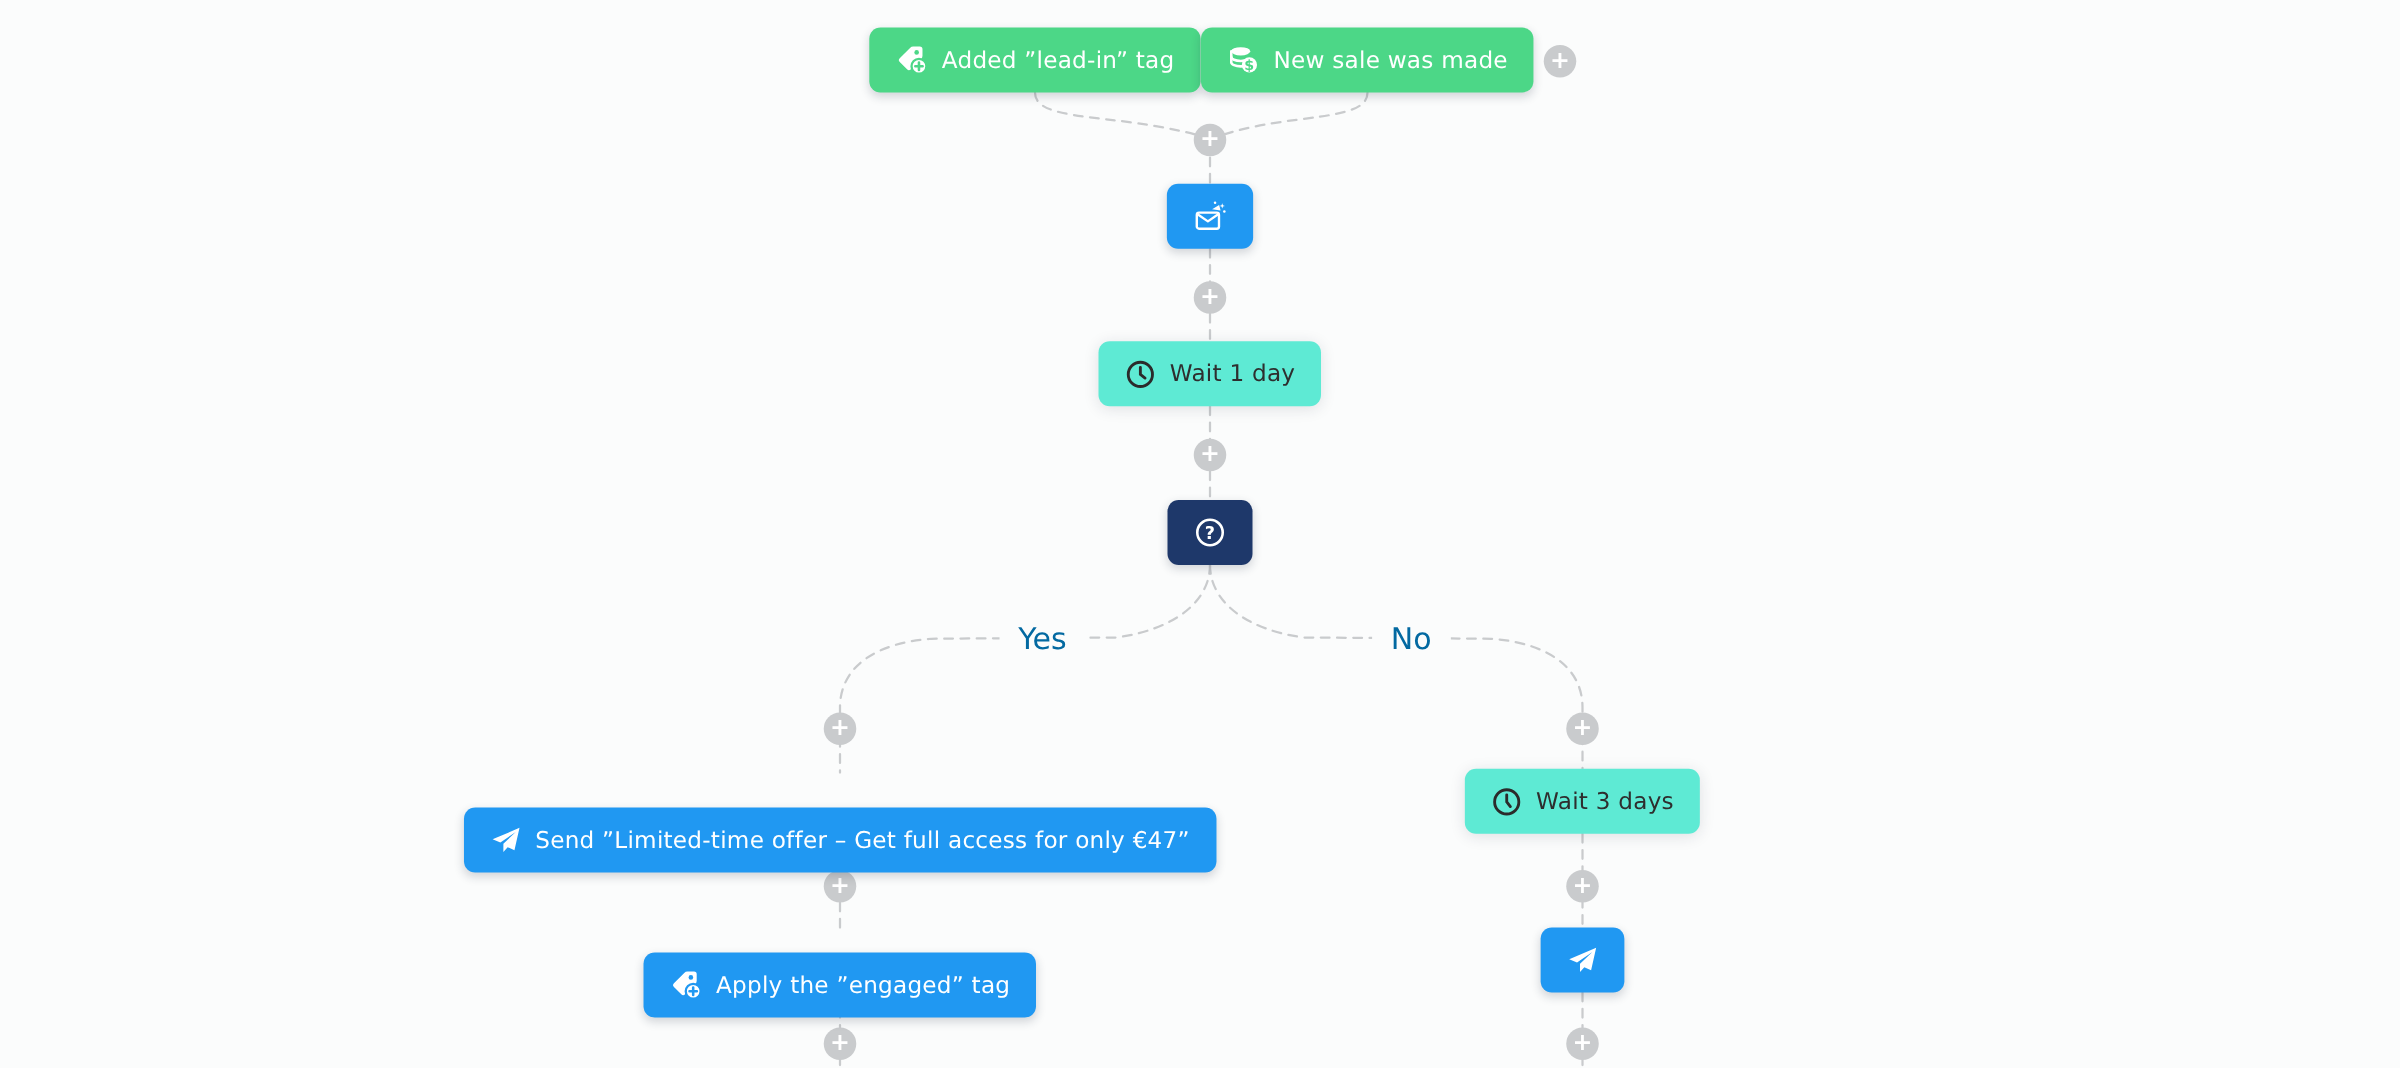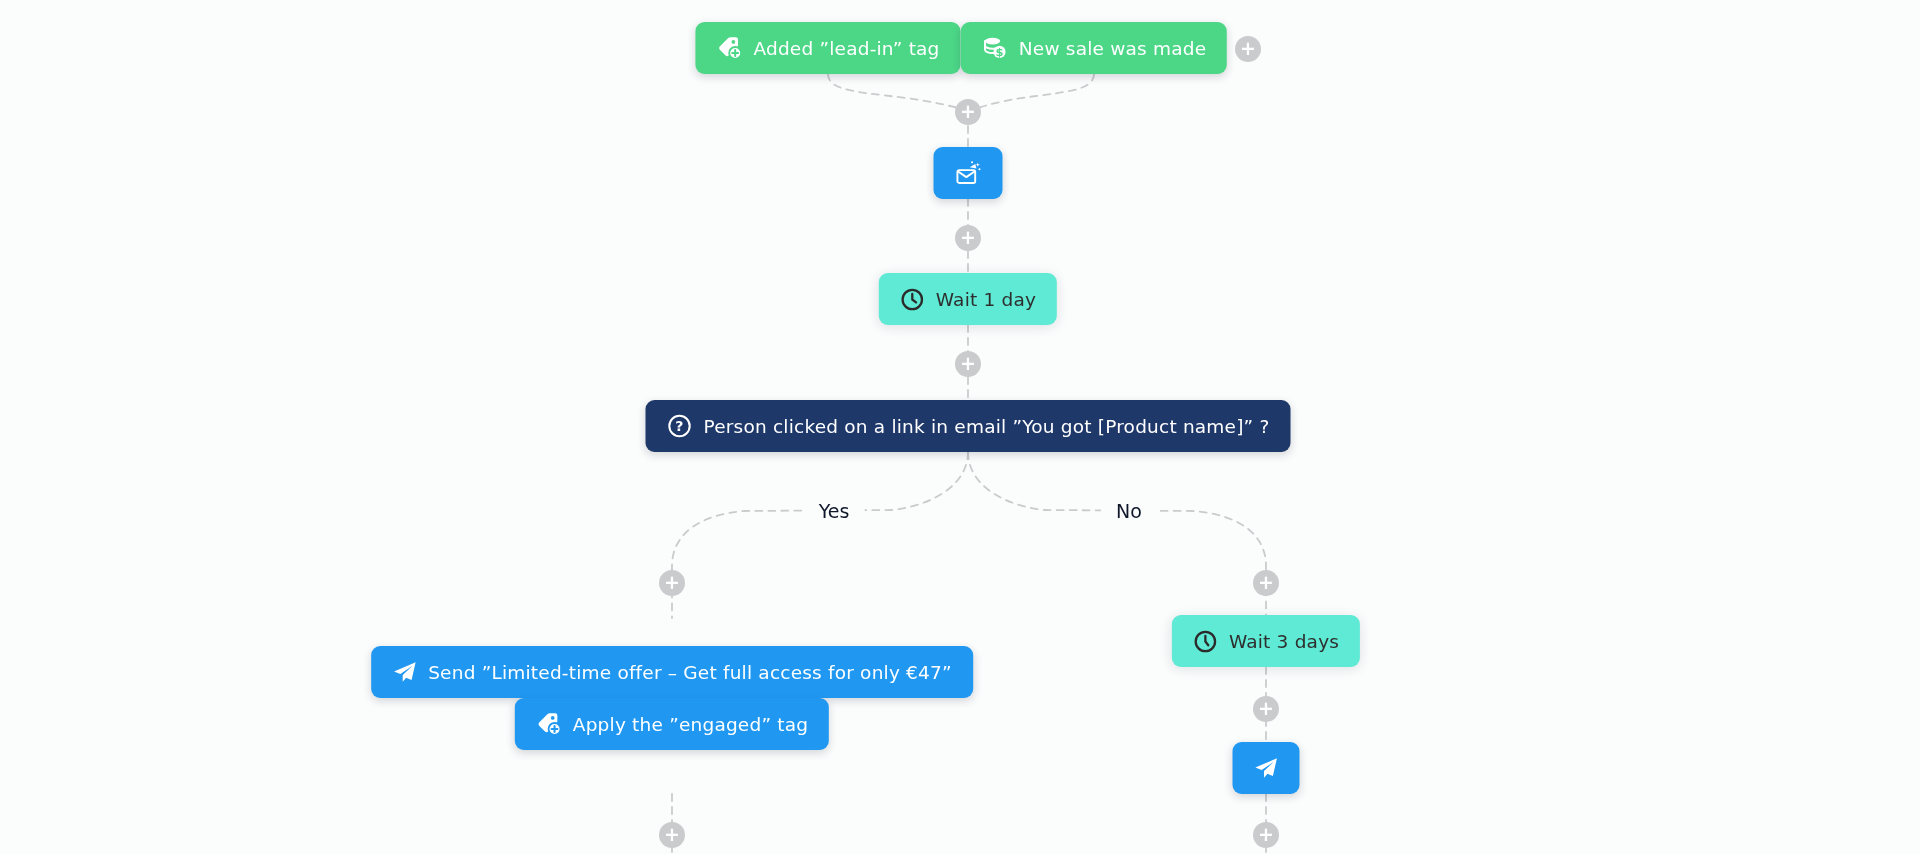--- a/index.html
+++ b/index.html
@@ -69,22 +69,22 @@
     cursor: pointer;
     user-select: none;
     padding-bottom: 2px;
     box-sizing: border-box;
   }
   .branch-label {
     position: absolute;
     transform: translate(-50%,-50%);
     background: var(--canvas-bg, #fbfcfc);
     padding: 2px 15px;
-    font-size: 19px;
-    color: #0f172a;
+    font-size: 24px;
+    color: #0369a1;
     z-index: 2;
   }
   svg text { font-family: "DejaVu Sans", "Liberation Sans", sans-serif; }
 </style>
 </head>
 <body>
 
 <div class="canvas">
 
   <svg class="connectors" width="1920" height="854">
@@ -163,33 +163,32 @@
     <span>Wait 1 day</span>
   </div>
 
   <div class="node navy" style="left:968px; top:400px;">
     <span class="icon">
       <svg width="26" height="26" viewBox="0 0 24 24">
         <circle cx="12" cy="12" r="9.4" fill="none" stroke="#fff" stroke-width="1.9"></circle>
         <text x="12" y="16.6" text-anchor="middle" font-size="13" font-weight="bold" fill="#fff">?</text>
       </svg>
     </span>
-    <span>Person clicked on a link in email ”You got [Product name]” ?</span>
   </div>
 
   <div class="node blue" style="left:672px; top:646px;">
     <span class="icon">
       <svg width="25" height="25" viewBox="0 0 24 24">
         <path d="M22.5 2.2 L1.8 11 l6 2.5 L19.6 5.4 l-9.5 9 L10.1 20.8 l3.3-3.8 5.2 2.3 Z" fill="#fff"></path>
       </svg>
     </span>
     <span>Send ”Limited-time offer – Get full access for only €47”</span>
   </div>
 
-  <div class="node blue" style="left:672px; top:698px;">
+  <div class="node blue" style="left:672px; top:762px;">
     <span class="icon">
       <svg width="26" height="26" viewBox="0 0 24 24">
         <path d="M3.1 10.7 L10.7 3.1 Q11.7 2.1 13.1 2.1 L17.9 2.1 Q19.9 2.1 19.9 4.1 L19.9 8.9 Q19.9 10.3 18.9 11.3 L11.3 18.9 Q9.9 20.3 8.5 18.9 L3.1 13.5 Q1.7 12.1 3.1 10.7 Z" fill="#fff"></path>
         <circle cx="15.6" cy="6.4" r="1.7" fill="var(--bg)"></circle>
         <circle cx="17.3" cy="16.6" r="5.5" fill="#fff" stroke="var(--bg)" stroke-width="1.7"></circle>
         <path d="M17.3 13.9 v5.4 M14.6 16.6 h5.4" stroke="var(--bg)" stroke-width="1.9" stroke-linecap="round"></path>
       </svg>
     </span>
     <span>Apply the ”engaged” tag</span>
   </div>

